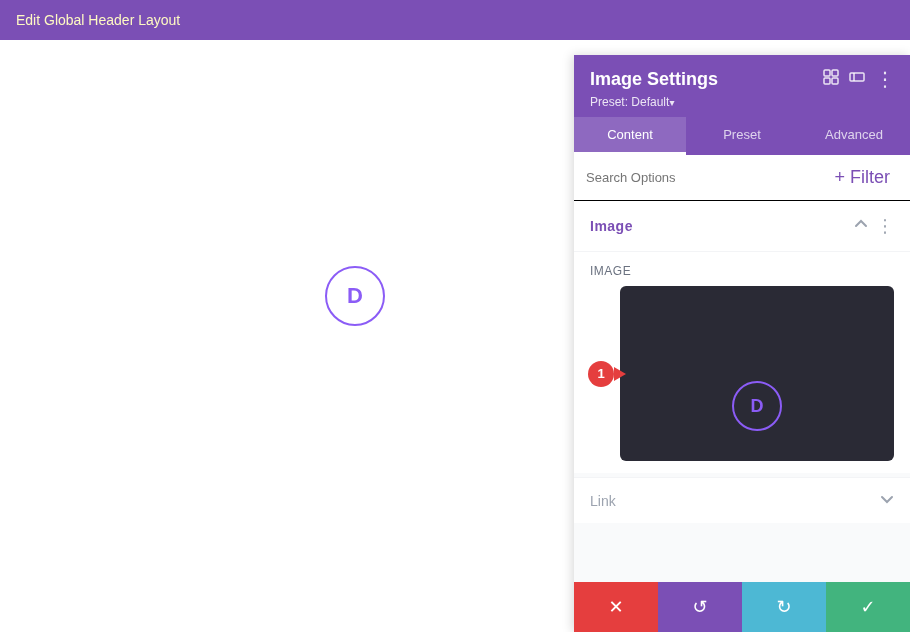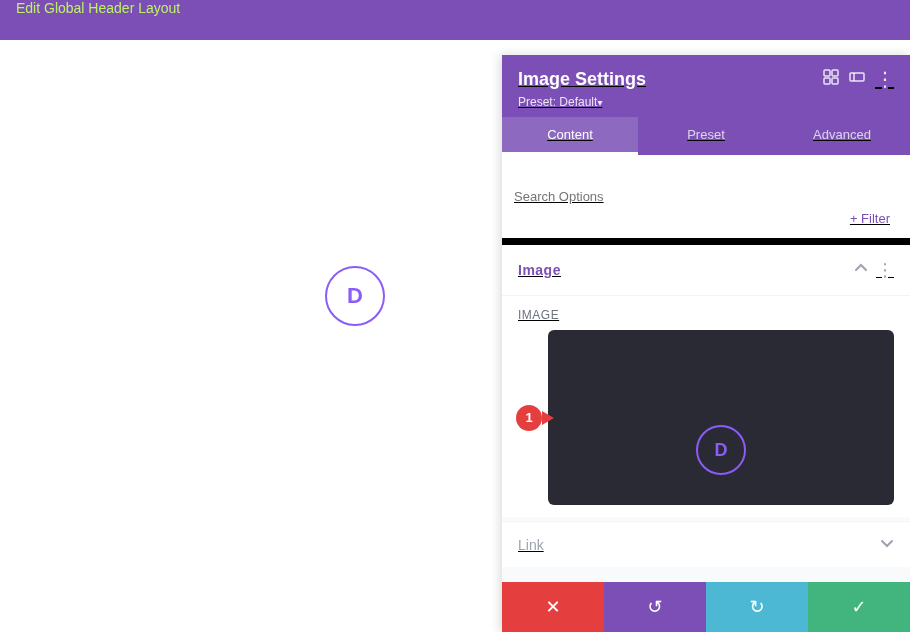--- a/index.html
+++ b/index.html
@@ -8,25 +8,25 @@
       background: #fff;
       width: 910px;
       height: 632px;
       overflow: hidden;
       position: relative;
     }
 
     
     .top-bar {
       background: #7b4fb5;
-      color: #bef264;
+      color: #fef9c3;
       padding: 0 16px;
       height: 40px;
       display: flex;
-      align-items: flex-start;
+      align-items: center;
       font-size: 14px;
       font-weight: 500;
       position: relative;
       z-index: 10;
     }
 
     
     .canvas {
       position: absolute;
       top: 40px;
@@ -52,28 +52,27 @@
       font-weight: 700;
       margin-left: -200px;
       margin-top: -80px;
     }
 
     
     .settings-panel {
       position: absolute;
       top: 55px;
       right: 0;
-      width: 408px;
+      width: 336px;
       bottom: 0;
       background: #0ea5e9;
       box-shadow: -2px 0 10px rgba(0,0,0,0.15);
       display: flex;
       flex-direction: column;
       z-index: 5;
-      text-decoration: underline;
     }
 
     .panel-header {
       background: #7b4fb5;
       color: #fff;
       padding: 12px 16px 8px;
     }
 
     .panel-header-top {
       display: flex;
@@ -132,46 +131,45 @@
     .tab.active {
       color: #fff;
       background: rgba(255,255,255,0.15);
       border-bottom: 3px solid #fff;
     }
 
     
     .search-bar {
       display: flex;
       align-items: center;
-      border-bottom: 7px solid #000000;
+      border-bottom: 1px solid #000000;
       padding: 8px 12px;
       background: #fff;
     }
 
     .search-input {
       flex: 1;
       border: none;
       outline: none;
       font-size: 13px;
       color: #9ca3af;
       background: transparent;
     }
 
     .filter-button {
       display: flex;
       align-items: flex-start;
       gap: 4px;
       color: #7b4fb5;
-      font-size: 13px;
+      font-size: 18px;
       font-weight: 500;
       cursor: pointer;
       border: none;
       background: none;
       padding: 4px 8px;
-      margin-top: 44px;
     }
 
     
     .panel-content {
       flex: 1;
       overflow-y: auto;
       background: #f9fafb;
     }
 
     

